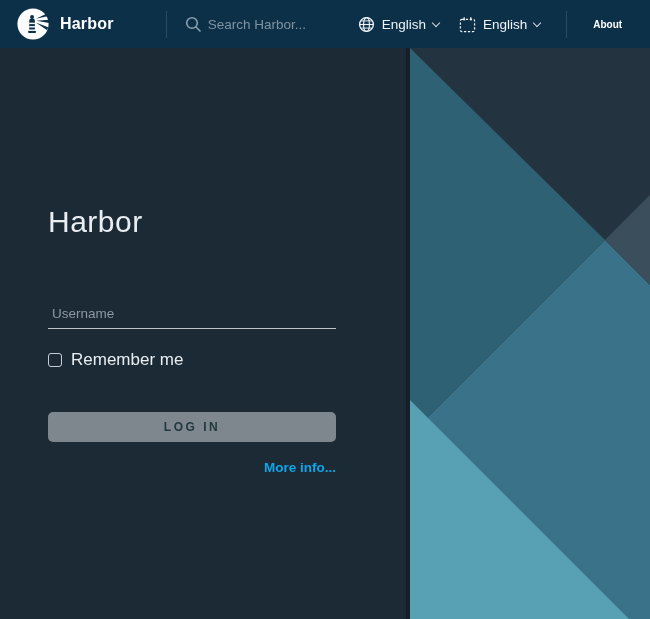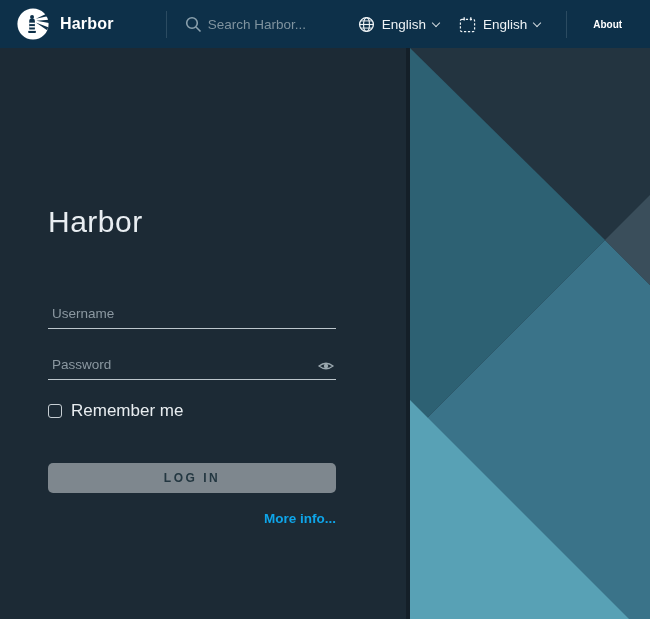--- a/index.html
+++ b/index.html
@@ -165,29 +165,20 @@
 <div class="main">
 
   <div class="login-panel">
     <div class="form">
       <h1 class="login-title">Harbor</h1>
 
       <div class="field-username">
         <input type="text" class="uinput" placeholder="Username" style="">
       </div>
 
-      <div class="field-password">
-        <input type="password" class="uinput" placeholder="Password" style="">
-        <button class="eye-btn">
-          <svg width="16" height="12" viewBox="0 0 16 12">
-            <path d="M1 6 Q8 0.5 15 6 Q8 11.5 1 6 Z" fill="none" stroke="#9aa7ae" stroke-width="1.3"></path>
-            <circle cx="8" cy="6" r="2.2" fill="#9aa7ae"></circle>
-          </svg>
-        </button>
-      </div>
 
       <div class="remember">
         <span class="checkbox"></span>
         <span>Remember me</span>
       </div>
 
       <button class="login-btn">LOG IN</button>
 
       <div class="more-info">
         <a>More info...</a>

